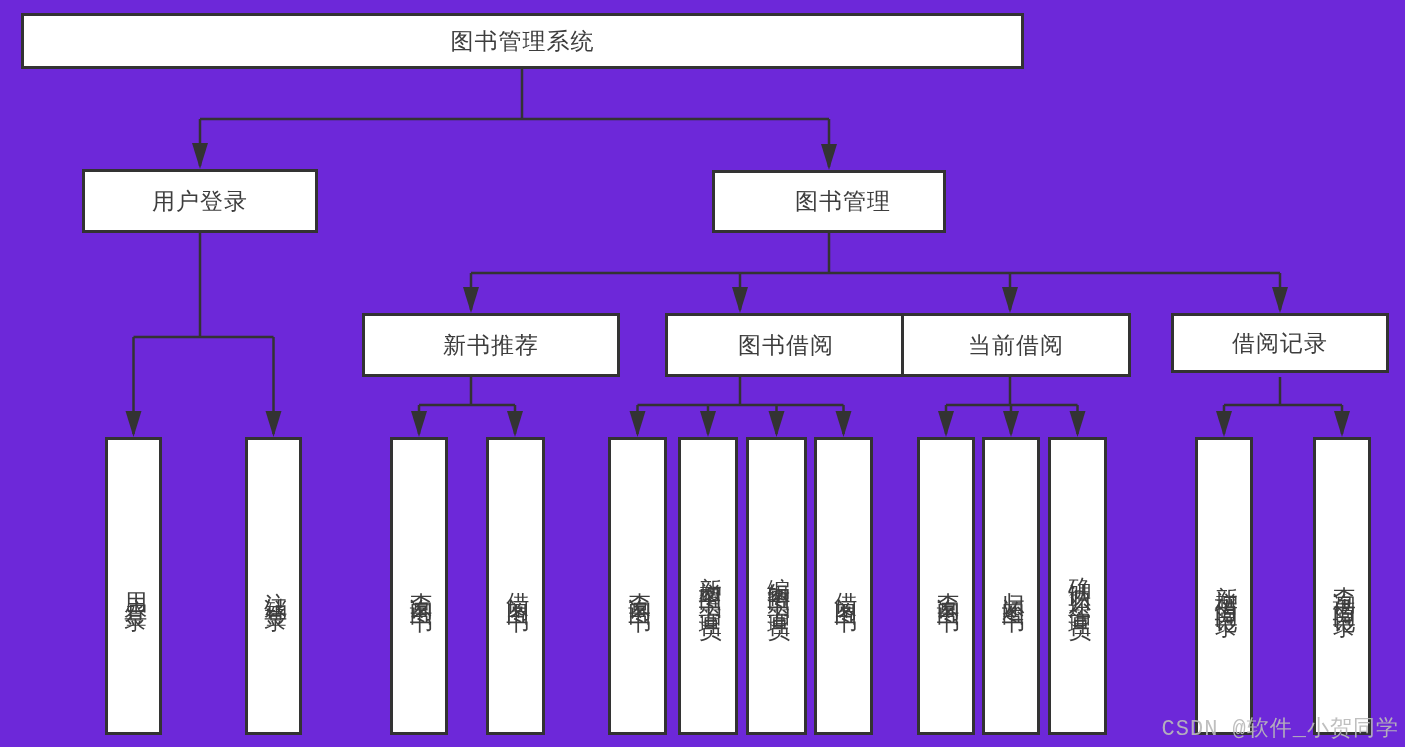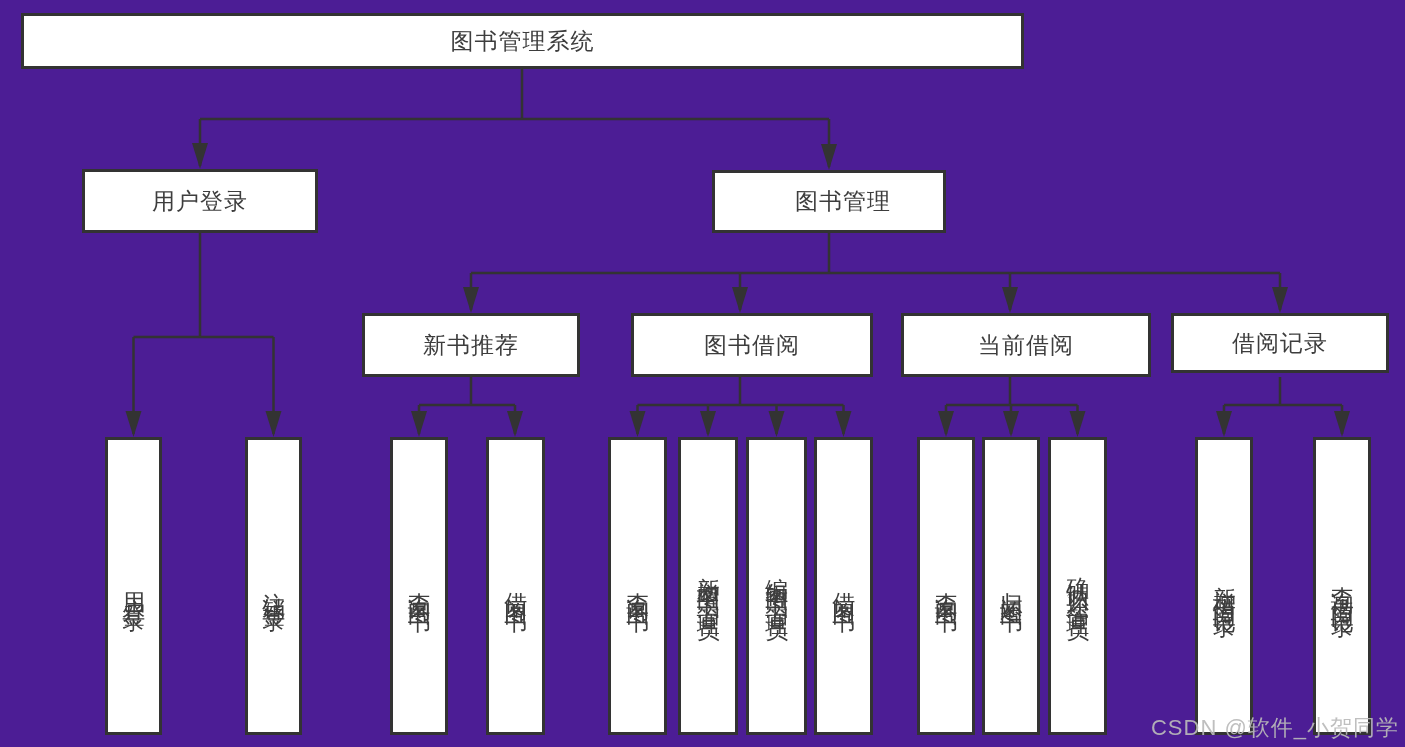--- a/index.html
+++ b/index.html
@@ -1,20 +1,20 @@
 <!DOCTYPE html>
 <html><head>
 <meta charset="utf-8">
 <style>
   html,body { margin:0; padding:0; background:#ffffff; }
   #stage {
     position:relative;
     width:1405px; height:747px;
-    background:#4c1d95;
-    font-family:Liberation Sans, sans-serif;
+    background:#6d28d9;
+    font-family:Liberation Mono, monospace;
     overflow:hidden;
   }
   #connectors {
     position:absolute; left:0; top:0;
     width:1405px; height:747px;
     pointer-events:none;
   }
   .node {
     position:absolute;
     box-sizing:border-box;
@@ -136,27 +136,27 @@
     <span class="lbl">图书管理系统</span>
   </div>
 
   <div class="node h" style="left:82px; top:169px; width:236px; height:64px;">
     <span class="lbl">用户登录</span>
   </div>
   <div class="node h" style="left:712px; top:170px; width:234px; height:63px;padding-left:28px;">
     <span class="lbl">图书管理</span>
   </div>
 
-  <div class="node h" style="left:362px; top:313px; width:218px; height:64px;">
+  <div class="node h" style="left:362px; top:313px; width:258px; height:64px;">
     <span class="lbl">新书推荐</span>
   </div>
-  <div class="node h" style="left:631px; top:313px; width:242px; height:64px;">
+  <div class="node h" style="left:665px; top:313px; width:242px; height:64px;">
     <span class="lbl">图书借阅</span>
   </div>
-  <div class="node h" style="left:901px; top:313px; width:250px; height:64px;">
+  <div class="node h" style="left:901px; top:313px; width:230px; height:64px;">
     <span class="lbl">当前借阅</span>
   </div>
   <div class="node h" style="left:1171px; top:313px; width:218px; height:60px;">
     <span class="lbl">借阅记录</span>
   </div>
 
   <div class="node v" style="left:105px; top:437px; width:57px; height:298px;">
     <span class="lbl">用户登录</span>
   </div>
   <div class="node v" style="left:245px; top:437px; width:57px; height:298px;">

